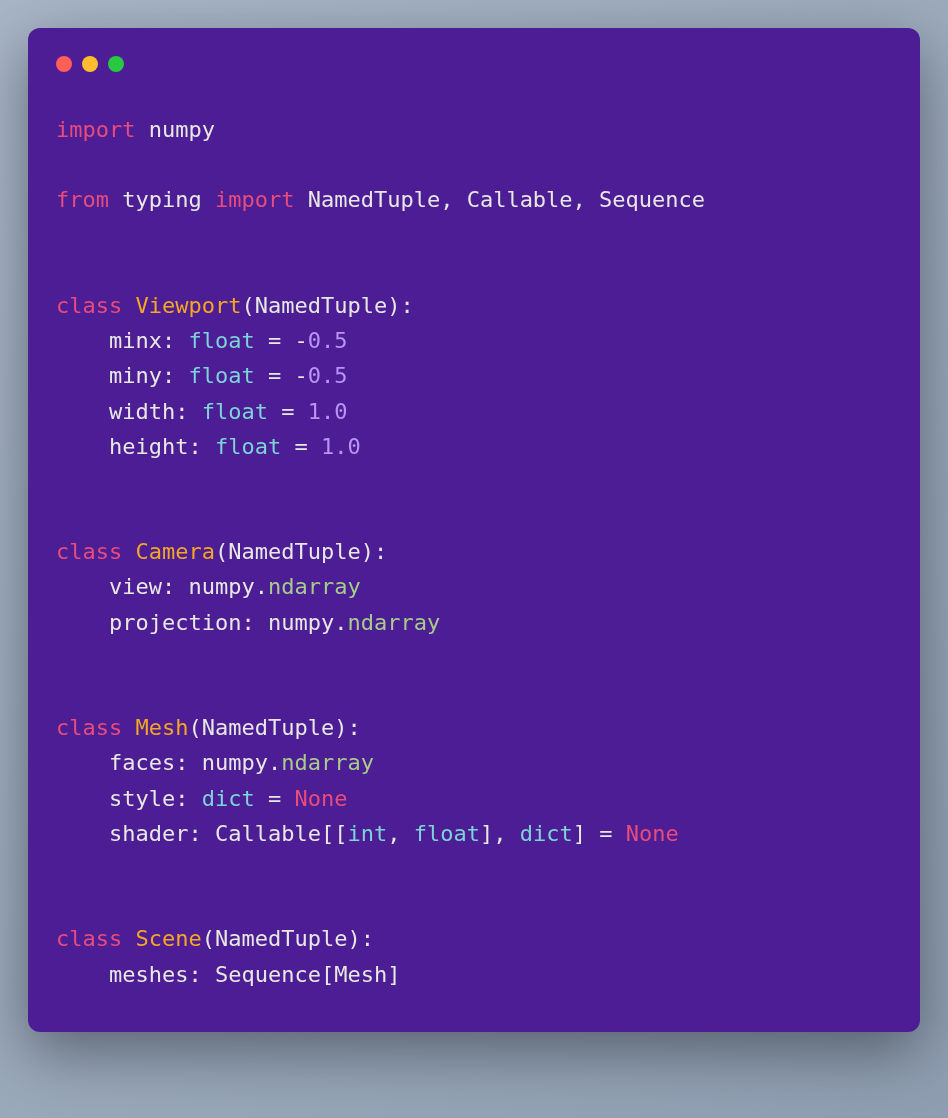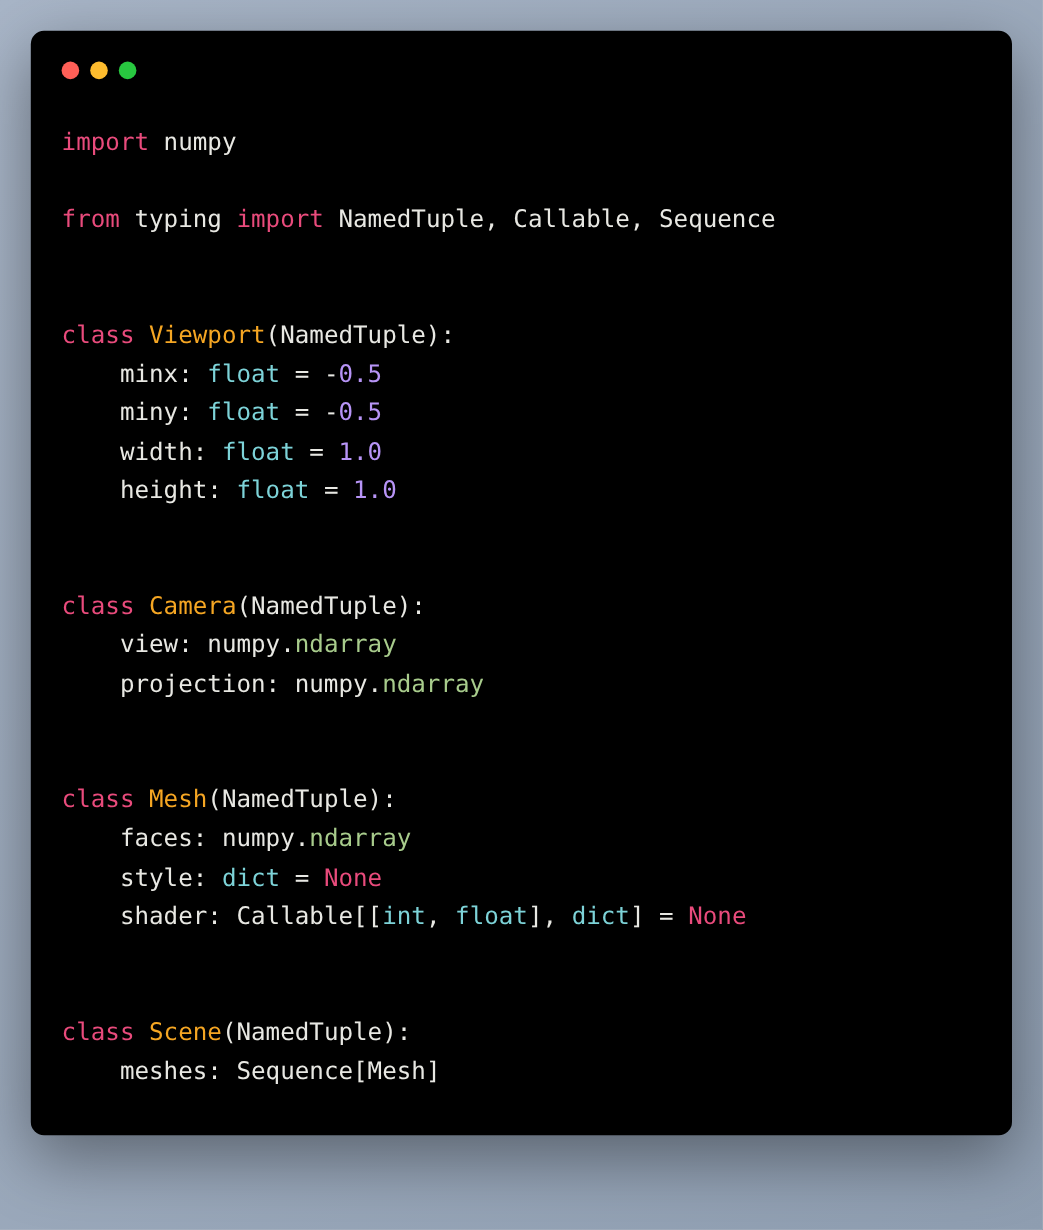--- a/index.html
+++ b/index.html
@@ -8,21 +8,21 @@
       box-sizing: border-box;
     }
     body {
       background: linear-gradient(135deg, #a8b5c7 0%, #8e9db0 100%);
       min-height: 1118px;
       width: 948px;
       padding: 28px;
       font-family: 'Menlo', 'Monaco', 'Consolas', monospace;
     }
     .window {
-      background: #000000;
+      background: #4c1d95;
       border-radius: 12px;
       box-shadow: 0 20px 60px rgba(0,0,0,0.4);
       padding: 28px 28px 40px 28px;
       height: 100%;
     }
     .traffic-lights {
       display: flex;
       gap: 10px;
       margin-bottom: 40px;
     }

